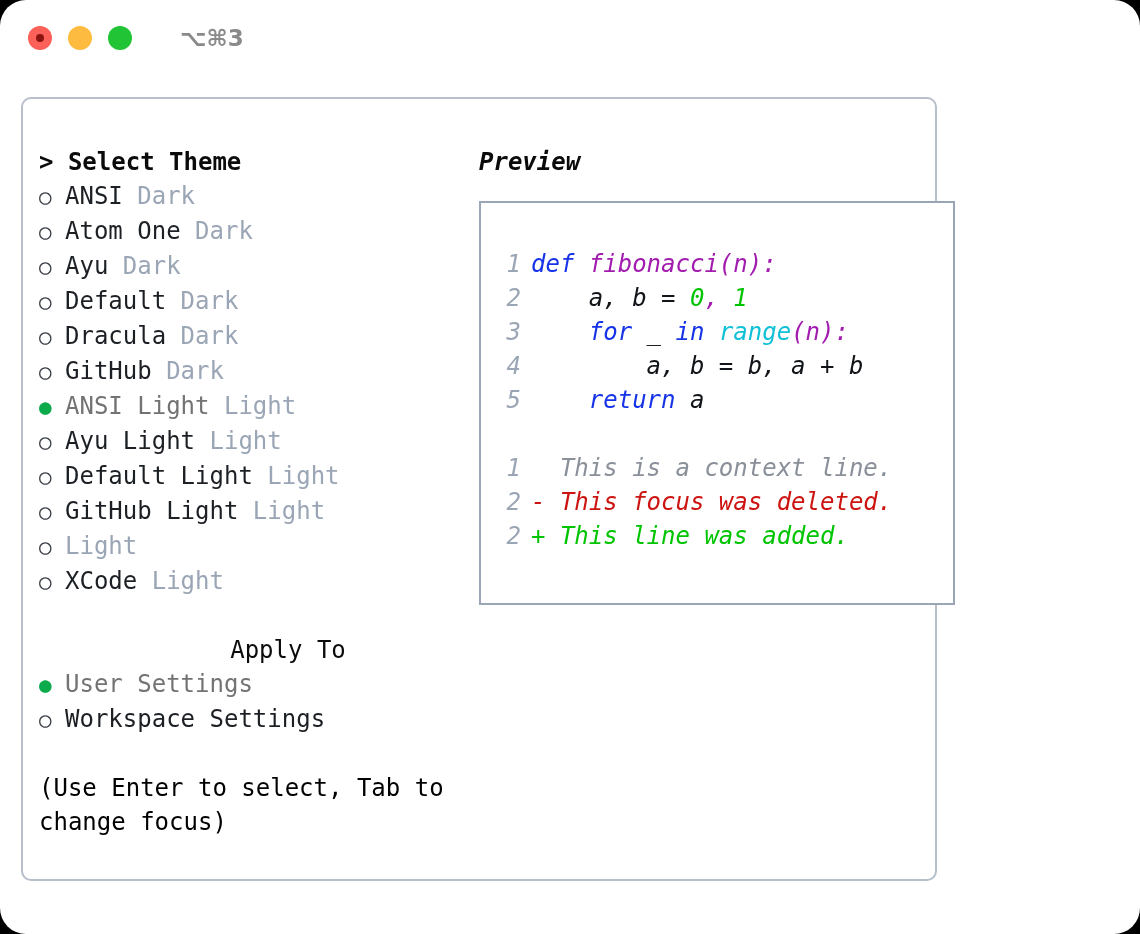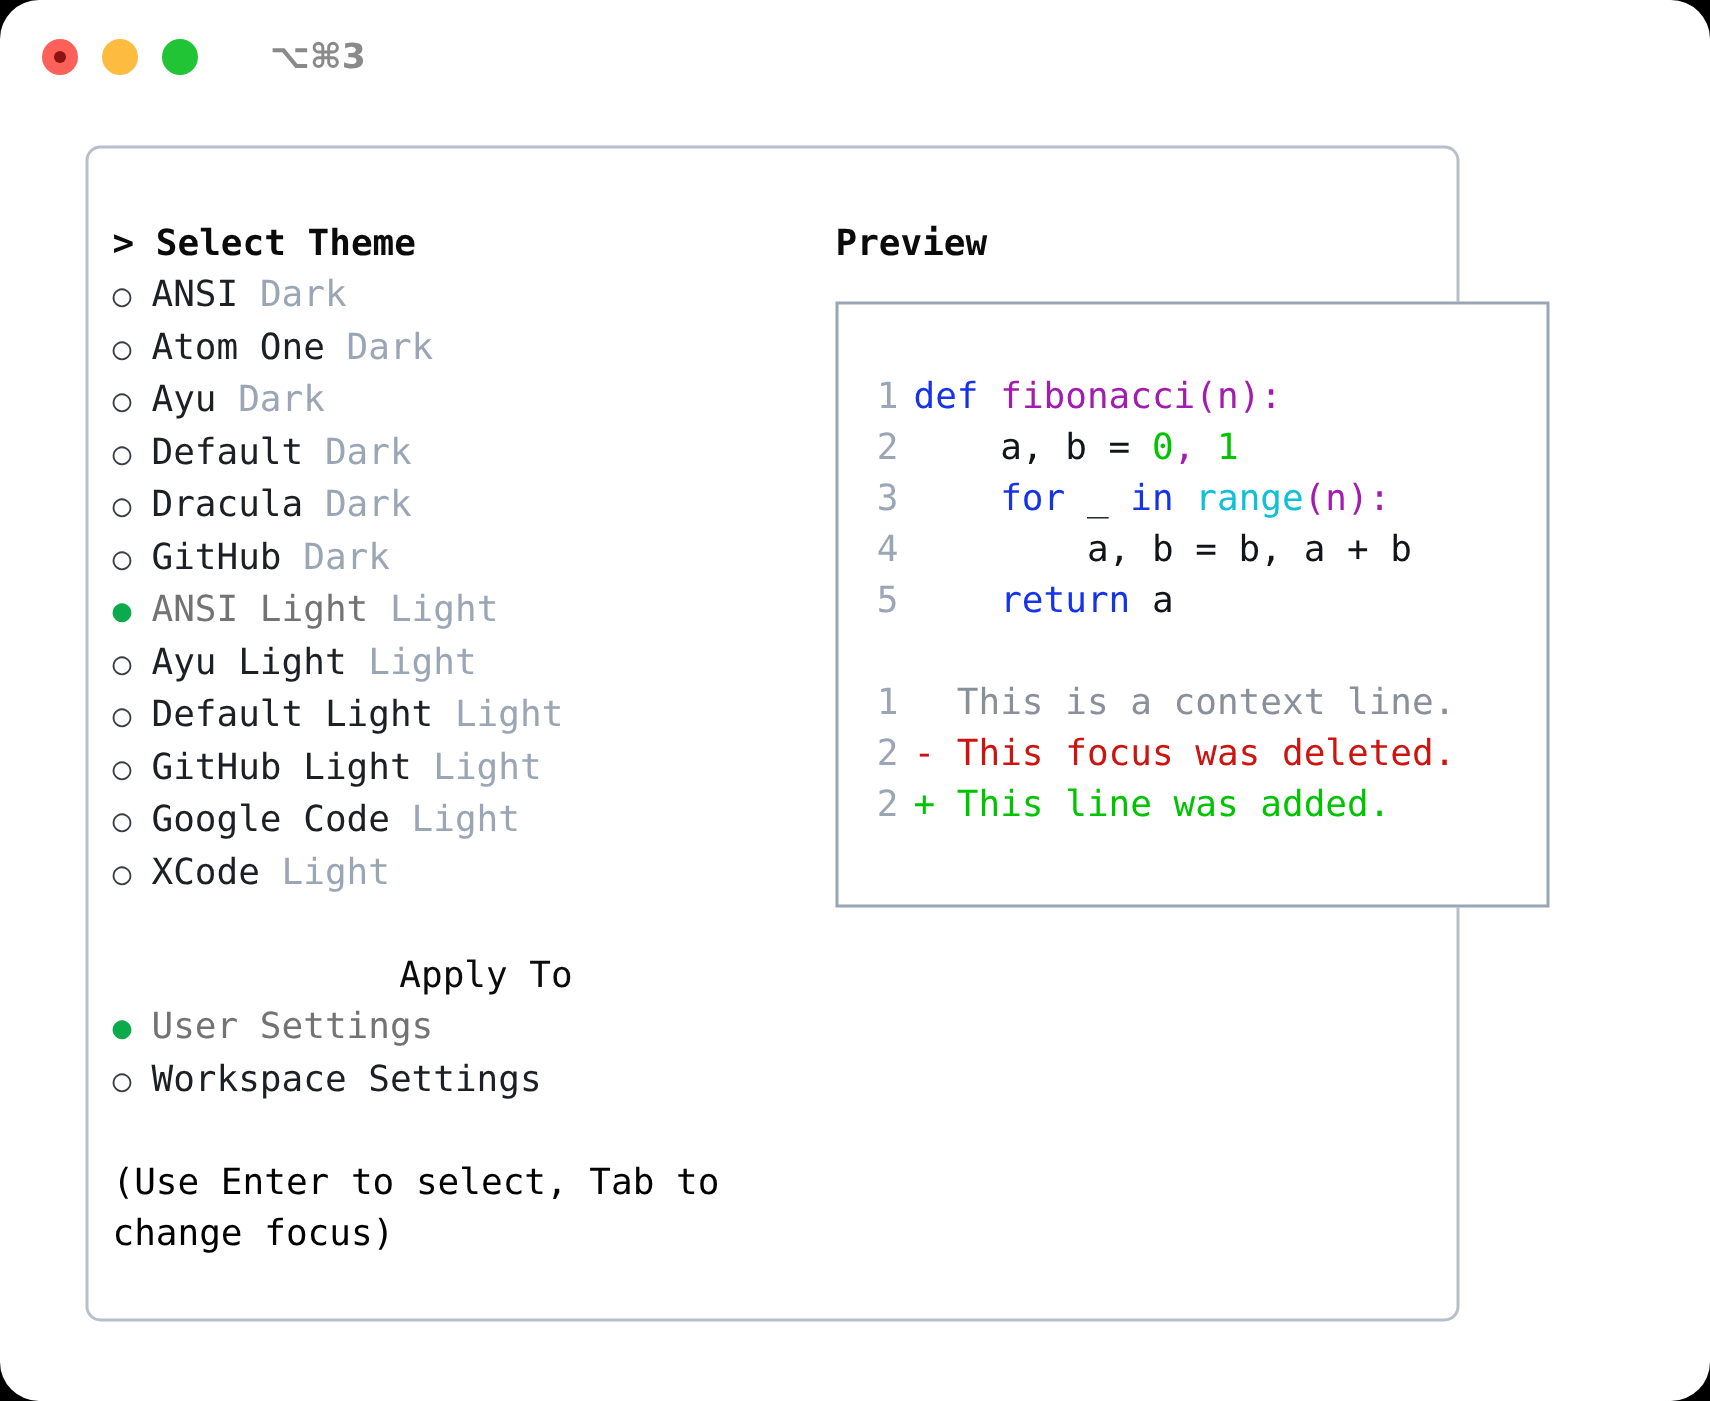--- a/index.html
+++ b/index.html
@@ -68,42 +68,42 @@
   .panel {
     position: absolute;
     left: 21px;
     top: 97px;
     width: 916px;
     height: 784px;
     border: 2px solid #b7bfcb;
     border-radius: 10px;
     box-sizing: border-box;
     background: #ffffff;
-    margin-left: 36px;
   }
 
   .columns {
     position: absolute;
     left: 0; top: 0;
     width: 100%;
     height: 100%;
   }
 
   
   .left-col {
     position: absolute;
     left: 16px;
     top: 46px;
     width: 470px;
   }
   .right-col {
     position: absolute;
-    left: 498px;
+    left: 456px;
     top: 46px;
     width: 500px;
+    font-style: italic;
   }
 
   .section-title {
     font-size: 24px;
     font-weight: bold;
     color: #0b0b0b;
     line-height: 34px;
     white-space: pre;
   }
 
@@ -219,21 +219,21 @@
             <div class="opt-row"><span class="marker">○</span><span class="opt-name">ANSI </span><span class="opt-tag">Dark</span></div>
             <div class="opt-row"><span class="marker">○</span><span class="opt-name">Atom One </span><span class="opt-tag">Dark</span></div>
             <div class="opt-row"><span class="marker">○</span><span class="opt-name">Ayu </span><span class="opt-tag">Dark</span></div>
             <div class="opt-row"><span class="marker">○</span><span class="opt-name">Default </span><span class="opt-tag">Dark</span></div>
             <div class="opt-row"><span class="marker">○</span><span class="opt-name">Dracula </span><span class="opt-tag">Dark</span></div>
             <div class="opt-row"><span class="marker">○</span><span class="opt-name">GitHub </span><span class="opt-tag">Dark</span></div>
             <div class="opt-row selected"><span class="marker sel">●</span><span class="opt-name">ANSI Light </span><span class="opt-tag">Light</span></div>
             <div class="opt-row"><span class="marker">○</span><span class="opt-name">Ayu Light </span><span class="opt-tag">Light</span></div>
             <div class="opt-row"><span class="marker">○</span><span class="opt-name">Default Light </span><span class="opt-tag">Light</span></div>
             <div class="opt-row"><span class="marker">○</span><span class="opt-name">GitHub Light </span><span class="opt-tag">Light</span></div>
-            <div class="opt-row"><span class="marker">○</span><span class="opt-name">Google Code </span><span class="opt-tag">Light</span></div>
+            <div class="opt-row"><span class="marker">○</span><span class="opt-tag">Light</span></div>
             <div class="opt-row"><span class="marker">○</span><span class="opt-name">XCode </span><span class="opt-tag">Light</span></div>
           </div>
         <div class="spacer"></div>
         <div class="subhead">Apply To</div>
         <div id="apply-list">
             <div class="opt-row selected"><span class="marker sel">●</span><span class="opt-name">User Settings</span></div>
             <div class="opt-row"><span class="marker">○</span><span class="opt-name">Workspace Settings</span></div>
           </div>
         <div class="spacer"></div>
         <div class="hint">(Use Enter to select, Tab to change focus)</div>

